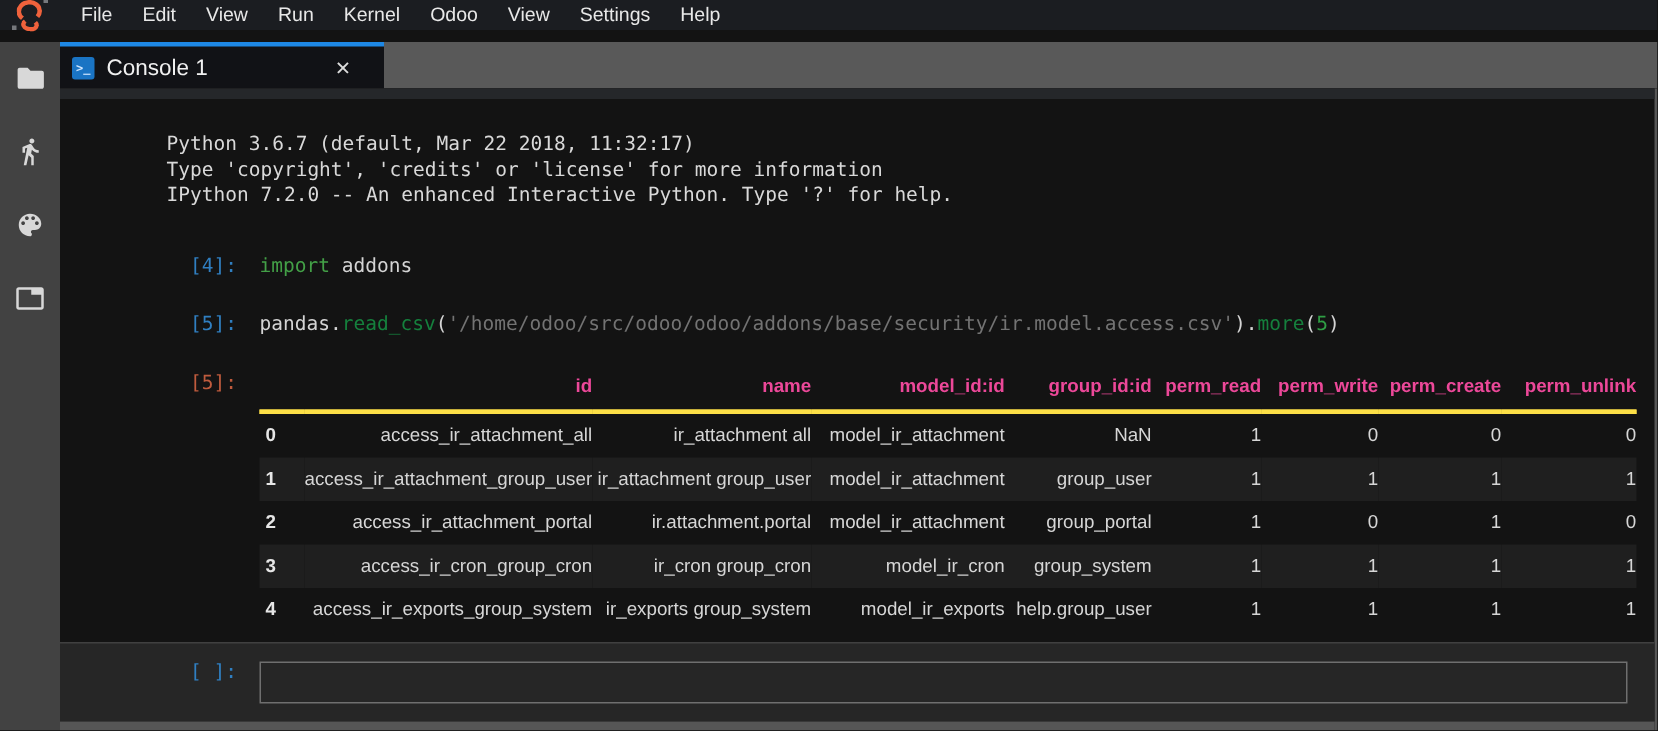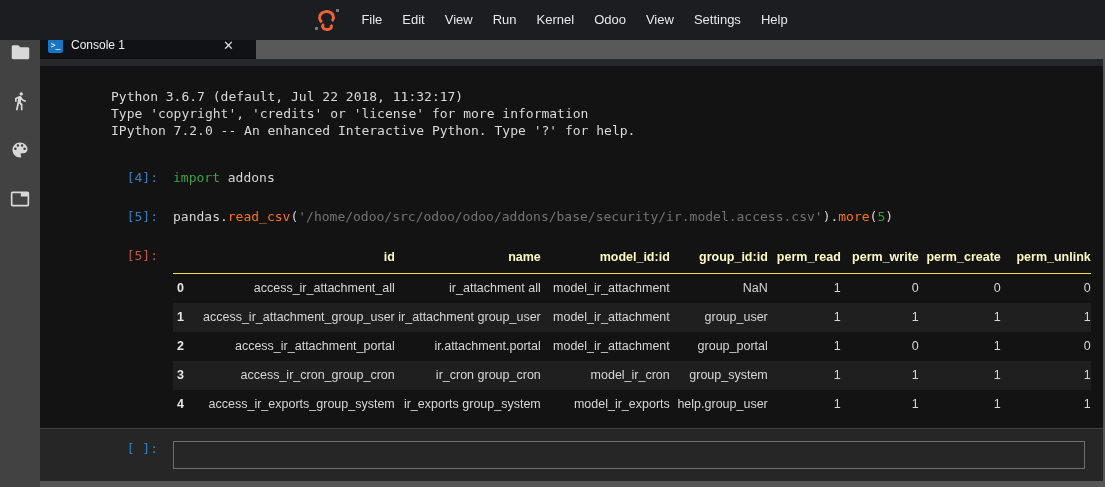--- a/index.html
+++ b/index.html
@@ -1,21 +1,21 @@
 <!DOCTYPE html>
 <html><head>
 <meta charset="utf-8">
 <style>
   * { margin:0; padding:0; box-sizing:border-box; }
   html,body { width:1105px; height:487px; overflow:hidden; background:#131313; }
   .app { position:relative; width:1105px; height:487px; font-family:"Liberation Sans", sans-serif; }
 
   
-  .menubar { position:absolute; top:0; left:0; width:1105px; height:40px;
-             background:#1b1d21; display:flex; align-items:center; z-index:5;justify-content:center; }
+  .menubar { position:absolute; top:0; left:0; width:1105px; height:20px;
+             background:#1b1d21; display:flex; align-items:center; z-index:5; }
   .logo-wrap { width:40px; height:28px; display:flex; align-items:center; justify-content:center; position:relative; }
   .logo { position:relative; width:24px; height:22px; }
   .logo .arc-top { position:absolute; top:1px; left:3px; width:17px; height:15px; border-radius:50%;
                    border:3.5px solid #f0623c; border-bottom-color:transparent; transform:rotate(-6deg); }
   .logo .arc-bot { position:absolute; bottom:0px; left:6px; width:12px; height:9px; border-radius:50%;
                    border:3px solid #f0623c; border-top-color:transparent; transform:rotate(6deg); }
   .logo .d1 { position:absolute; top:0; right:0; width:3px; height:3px; background:#76787c; }
   .logo .d2 { position:absolute; bottom:1px; left:0; width:3px; height:3px; background:#76787c; }
   .menu-items { display:flex; align-items:center; height:100%; margin-left:4px; }
   .menu-item { color:#e8e8e8; font-size:13px; padding:0 10px; line-height:28px; cursor:default; }
@@ -29,46 +29,46 @@
 
   .content { width:1065px; height:100%; display:flex; flex-direction:column; }
 
   
   .tabbar { height:31px; background:#595959; display:flex; align-items:stretch; }
   .tab { width:216px; background:#111216; border-top:3px solid #1e88e5; display:flex; align-items:center;
          padding:0 10px 0 8px; }
   .tab-icon { width:15px; height:15px; background:#1a74c4; border-radius:2px; color:#cfe6ff;
               font-family:"DejaVu Sans Mono", monospace; font-size:8px; font-weight:bold;
               line-height:15px; text-align:center; flex:0 0 auto; }
-  .tab-label { color:#f0f0f0; font-size:12px; margin-left:8px; flex:1 1 auto; }
+  .tab-label { color:#f0f0f0; font-size:15px; margin-left:8px; flex:1 1 auto; }
   .tab-close { color:#dcdcdc; font-size:13px; margin-right:12px; }
 
   
   .panel { flex:1 1 auto; display:flex; flex-direction:column; background:#131313;
            border-right:2px solid #565656; min-height:0; }
   .top-strip { height:7px; background:#25272a; flex:0 0 auto; }
   .scroll-region { flex:1 1 auto; padding-top:22px; overflow:hidden;
                    font-family:"DejaVu Sans Mono", monospace; font-size:13px; line-height:17px; }
   .banner { margin-left:71px; color:#d9d9d9; white-space:pre; }
   .cells { margin-top:30px; }
   .cell { display:flex; margin-bottom:22px; }
   .prompt { flex:0 0 118px; text-align:right; color:#307fc1; white-space:pre; }
   .prompt.out { color:#bf5b3d; }
   .code { margin-left:15px; white-space:pre; color:#d4d4d4; }
   .tk-kw  { color:#43a047; font-weight:normal; }
-  .tk-fn  { color:#f97316; }
+  .tk-fn  { color:#15803d; }
   .tk-str { color:#737373; }
   .tk-num { color:#2f9e44; }
   .tk-pl  { color:#d4d4d4; }
 
   .output-row { display:flex; margin-top:18px; }
   .df { margin-left:15px; border-collapse:collapse; font-family:"Liberation Sans", sans-serif;
         font-size:12.5px; color:#d6d6d6; table-layout:fixed; }
-  .df thead th { font-weight:bold; color:#fef9c3; text-align:right; padding:2px 0 7px 0;
-                 border-bottom:1px solid #fde047; }
+  .df thead th { font-weight:bold; color:#ec4899; text-align:right; padding:2px 0 7px 0;
+                 border-bottom:3px solid #fde047; }
   .df thead th.idx { text-align:left; }
   .df tbody th { font-weight:bold; color:#e6e6e6; text-align:left; padding:6px 0 6px 4px; }
   .df tbody td { text-align:right; padding:6px 0; }
   .df tbody tr:nth-child(even) { background:#1f1f1f; }
 
   
   .input-area { flex:0 0 53px; background:#262626; border-top:1px solid #404040;
                 display:flex; align-items:flex-start; padding-top:12px;
                 font-family:"DejaVu Sans Mono", monospace; font-size:13px; }
   .input-box { flex:1 1 auto; margin-left:15px; margin-right:18px; height:28px;
@@ -135,21 +135,21 @@
           <span class="tab-icon">&gt;_</span>
           <span class="tab-label">Console 1</span>
           <span class="tab-close">✕</span>
         </div>
       </div>
 
       <div class="panel">
         <div class="top-strip"></div>
 
         <div class="scroll-region">
-          <div class="banner">Python 3.6.7 (default, Jul 22 2018, 11:32:17)
+          <div class="banner">Python 3.6.7 (default, Mar 22 2018, 11:32:17)
 Type 'copyright', 'credits' or 'license' for more information
 IPython 7.2.0 -- An enhanced Interactive Python. Type '?' for help.</div>
           <div class="cells">
               <div class="cell">
                 <span class="prompt">[4]:</span>
                 <span class="code"><span class="tk-kw">import</span><span class="tk-pl"> addons</span></span>
               </div>
               <div class="cell">
                 <span class="prompt">[5]:</span>
                 <span class="code"><span class="tk-pl">pandas.</span><span class="tk-fn">read_csv</span><span class="tk-pl">(</span><span class="tk-str">'/home/odoo/src/odoo/odoo/addons/base/security/ir.model.access.csv'</span><span class="tk-pl">).</span><span class="tk-fn">more</span><span class="tk-pl">(</span><span class="tk-num">5</span><span class="tk-pl">)</span></span>

